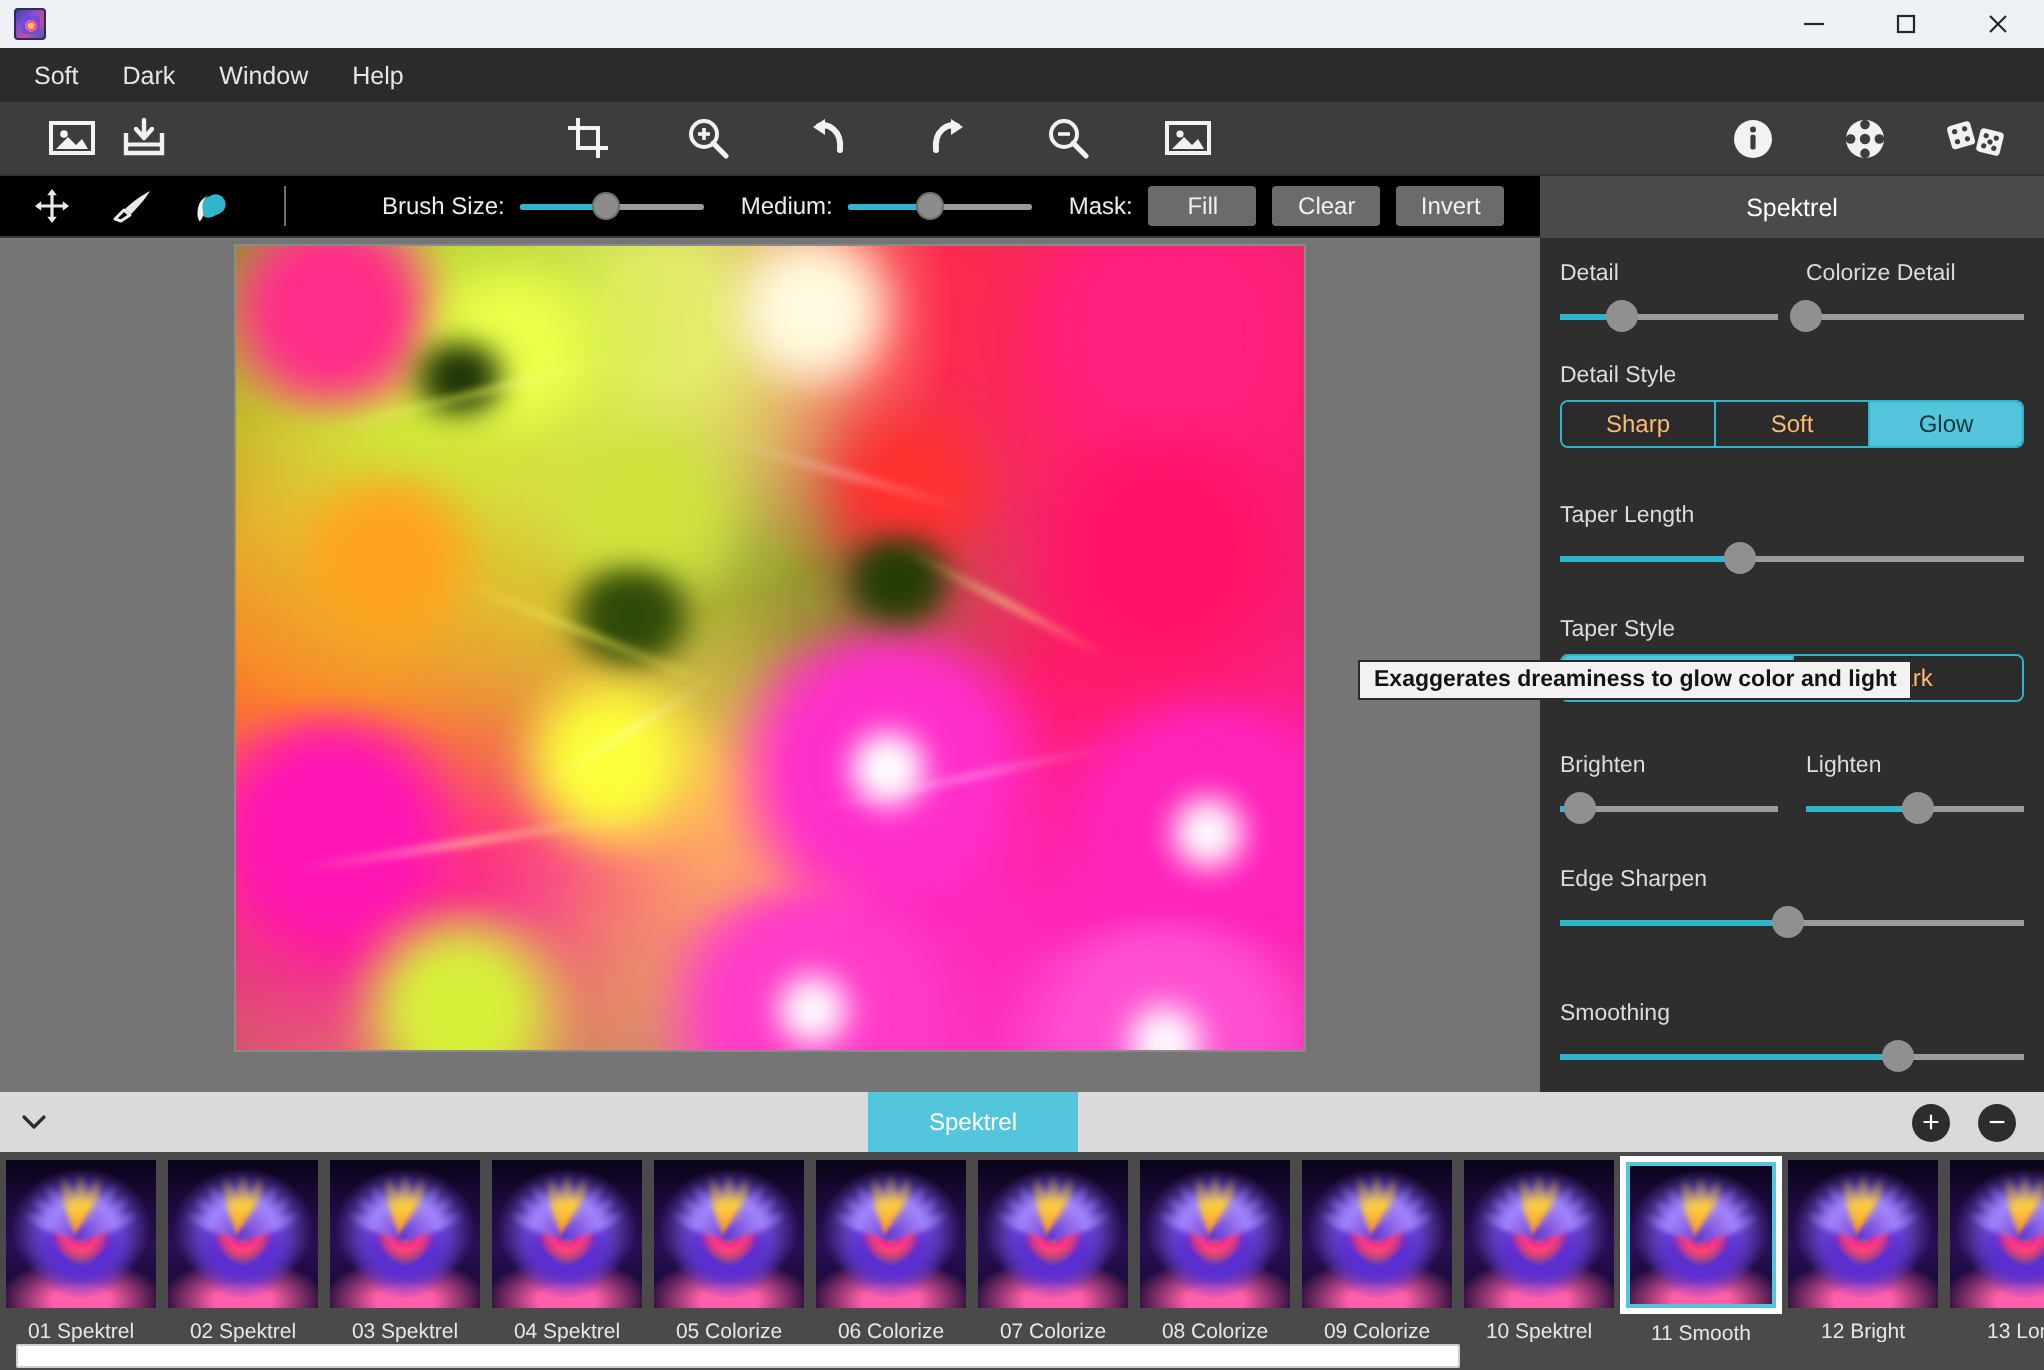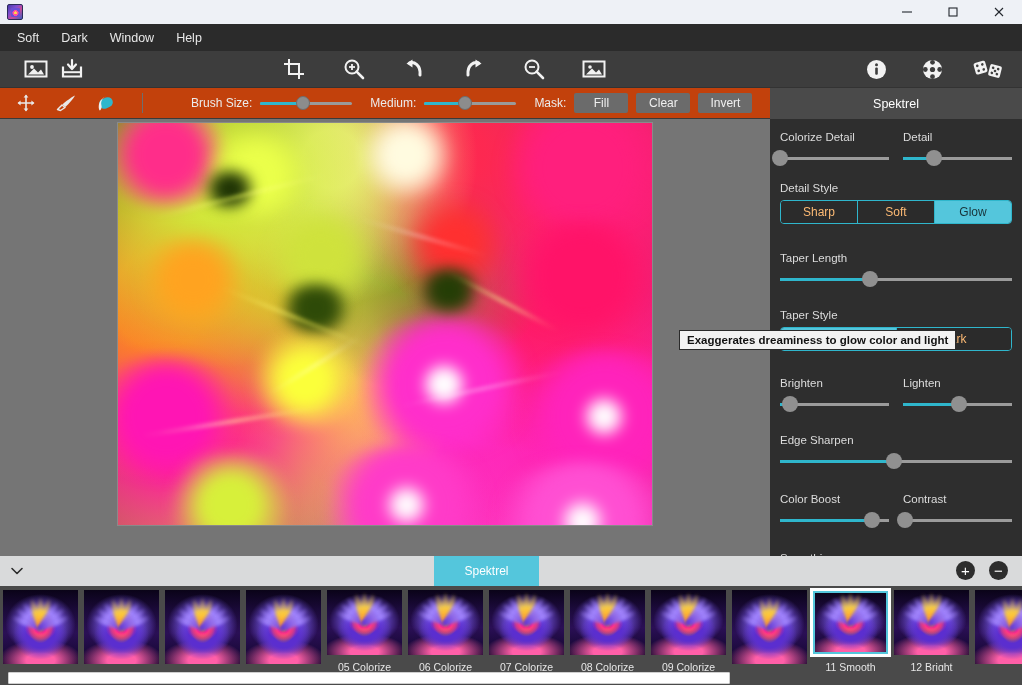--- a/index.html
+++ b/index.html
@@ -54,21 +54,21 @@
     color: #f2f2f2;
   }
   .tb-icon svg { display: block; }
   .tb-gap-a { width: 18px; }
   .tb-gap-b { width: 186px; }
   .tb-gap-c { width: 24px; }
   .tb-right { margin-left: auto; display: flex; align-items: center; padding-right: 16px; }
 
   
   .optbar {
-    height: 31px; background: #c2410c; flex: 0 0 31px;
+    height: 31px; background: #000000; flex: 0 0 31px;
     display: flex; align-items: center; position: relative;
     border-bottom: 1px solid #3a3a3a;
   }
   .opt-tool {
     width: 40px; height: 26px; display: flex; align-items: center; justify-content: center;
     color: #e9e9e9;
   }
   .opt-divider { width: 1px; height: 20px; background: #6e6e6e; margin: 0 10px 0 16px; }
   .opt-label { color: #ececec; font-size: 12px; margin-right: 8px; white-space: nowrap; }
   .mini-slider { position: relative; width: 92px; height: 16px; margin-right: 18px; }
@@ -425,33 +425,33 @@
         </div>
       </div>
     </div>
 
     <div class="rpanel">
       <div class="rpanel-title">Spektrel</div>
       <div class="rpanel-inner">
 
         <div class="row2">
           <div>
+            <div class="ctl-label">Detail</div>
+            <div class="slider">
+              <div class="track"></div>
+              <div class="fill" style="width:28%"></div>
+              <div class="knob" style="left:28%"></div>
+            </div>
+          </div>
+          <div>
             <div class="ctl-label">Colorize Detail</div>
             <div class="slider">
               <div class="track"></div>
               <div class="fill" style="width:0%"></div>
               <div class="knob" style="left:0%"></div>
-            </div>
-          </div>
-          <div>
-            <div class="ctl-label">Detail</div>
-            <div class="slider">
-              <div class="track"></div>
-              <div class="fill" style="width:28%"></div>
-              <div class="knob" style="left:28%"></div>
             </div>
           </div>
         </div>
 
         <div class="sec-label">Detail Style</div>
         <div class="seg">
           <div>Sharp</div>
           <div>Soft</div>
           <div class="active">Glow</div>
         </div>
@@ -501,38 +501,20 @@
           <div class="ctl-label">Edge Sharpen</div>
           <div class="slider">
             <div class="track"></div>
             <div class="fill" style="width:49%"></div>
             <div class="knob" style="left:49%"></div>
           </div>
         </div>
 
         <div style="height:8px"></div>
 
-        <div class="row2">
-          <div>
-            <div class="ctl-label">Color Boost</div>
-            <div class="slider">
-              <div class="track"></div>
-              <div class="fill" style="width:84%"></div>
-              <div class="knob" style="left:84%"></div>
-            </div>
-          </div>
-          <div>
-            <div class="ctl-label">Contrast</div>
-            <div class="slider">
-              <div class="track"></div>
-              <div class="fill" style="width:2%"></div>
-              <div class="knob" style="left:2%"></div>
-            </div>
-          </div>
-        </div>
 
         <div style="height:8px"></div>
 
         <div>
           <div class="ctl-label">Smoothing</div>
           <div class="slider">
             <div class="track"></div>
             <div class="fill" style="width:73%"></div>
             <div class="knob" style="left:73%"></div>
           </div>

